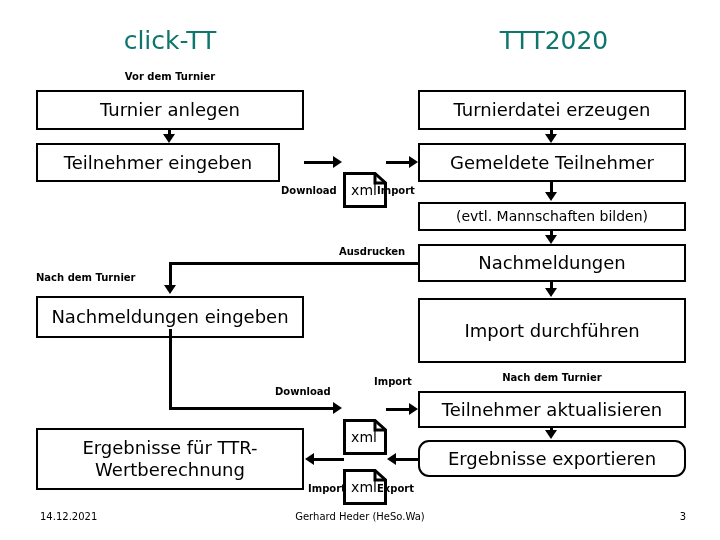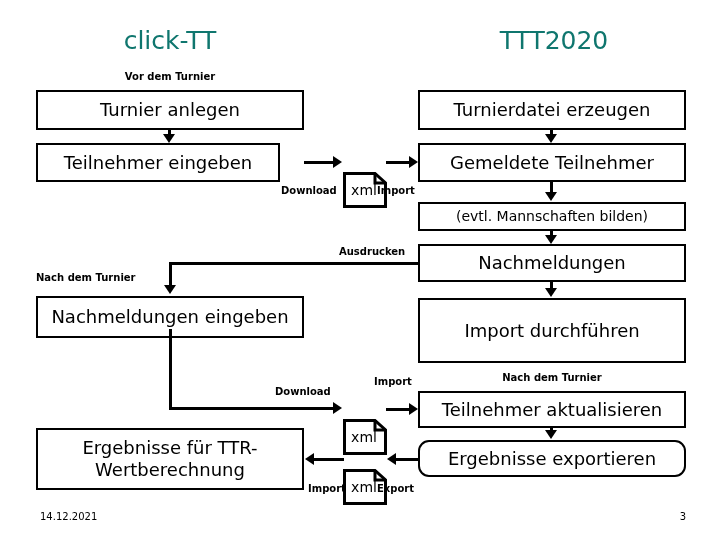--- a/index.html
+++ b/index.html
@@ -245,16 +245,17 @@
   <div class="edgelabel" style="left:275px; top:386px;">Download</div>
 
   <div class="edgelabel" style="left:374px; top:376px;">Import</div>
 
   <div class="edgelabel" style="left:308px; top:483px;">Import</div>
 
   <div class="edgelabel" style="left:377px; top:483px;">Export</div>
 
   <div class="footer-item" style="left:40px; top:511px;">14.12.2021</div>
 
+  <div class="footer-item" style="left:0px; top:511px; width:720px; text-align:center;">Gerhard Heder (HeSo.Wa)</div>
 
   <div class="footer-item" style="left:660px; top:511px; width:26px; text-align:right;">3</div>
 
 </div>
 
 </body></html>

